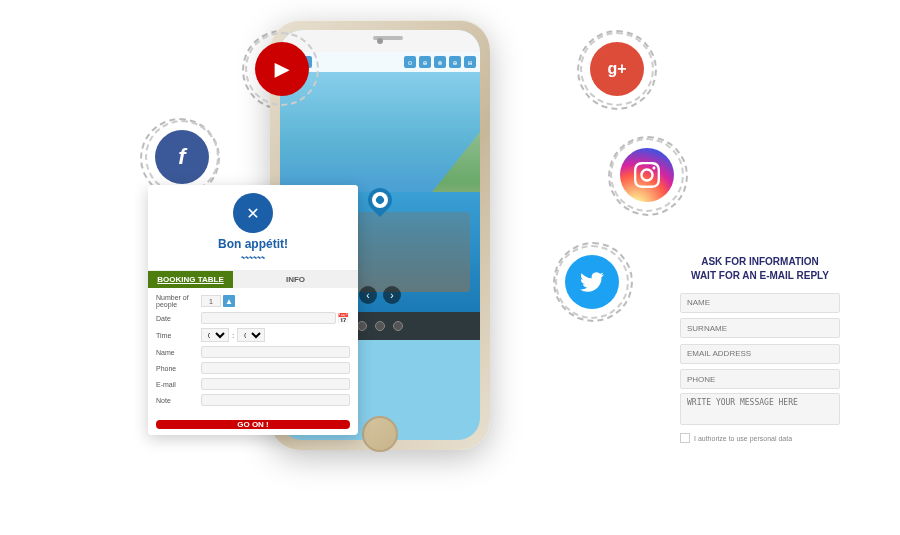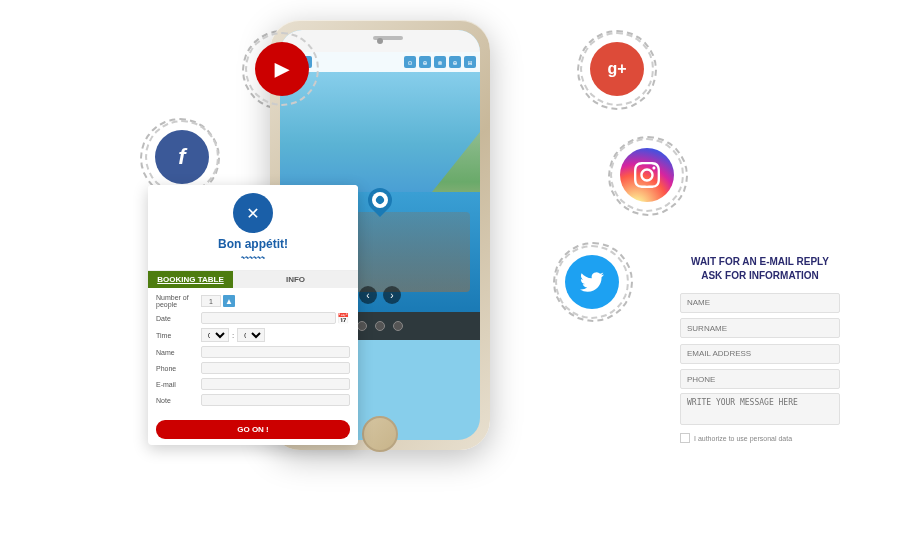--- a/index.html
+++ b/index.html
@@ -324,25 +324,24 @@
       width: 28px;
     }
     .time-colon {
       font-size: 8px;
       color: #555;
     }
     .booking-go {
       background: #cc0000;
       color: white;
       text-align: center;
-      padding: 5px;
       font-size: 8px;
       font-weight: bold;
       margin: 4px 8px 6px;
-      border-radius: 9px;
+      border-radius: 4px;
     }
 
     
     .info-panel {
       position: absolute;
       right: 60px;
       top: 255px;
       width: 160px;
       z-index: 5;
     }
@@ -543,22 +542,22 @@
     <div class="form-row">
       <span class="form-label">Note</span>
       <div class="form-input"></div>
     </div>
   </div>
   <div class="booking-go">GO ON !</div>
 </div>
 
 <div class="info-panel">
   <div class="info-title">
+    <div>ASK FOR INFORMATION</div>
     <div>WAIT FOR AN E-MAIL REPLY</div>
-    <div>ASK FOR INFORMATION</div>
   </div>
   <input class="info-input" type="text" placeholder="NAME" style="">
   <input class="info-input" type="text" placeholder="SURNAME" style="">
   <input class="info-input" type="text" placeholder="EMAIL ADDRESS" style="">
   <input class="info-input" type="text" placeholder="PHONE" style="">
   <textarea class="info-textarea" placeholder="WRITE YOUR MESSAGE HERE" style=""></textarea>
   <div class="info-checkbox-row">
     <div class="info-checkbox"></div>
     <span class="info-checkbox-label">I authorize to use personal data</span>
   </div>

